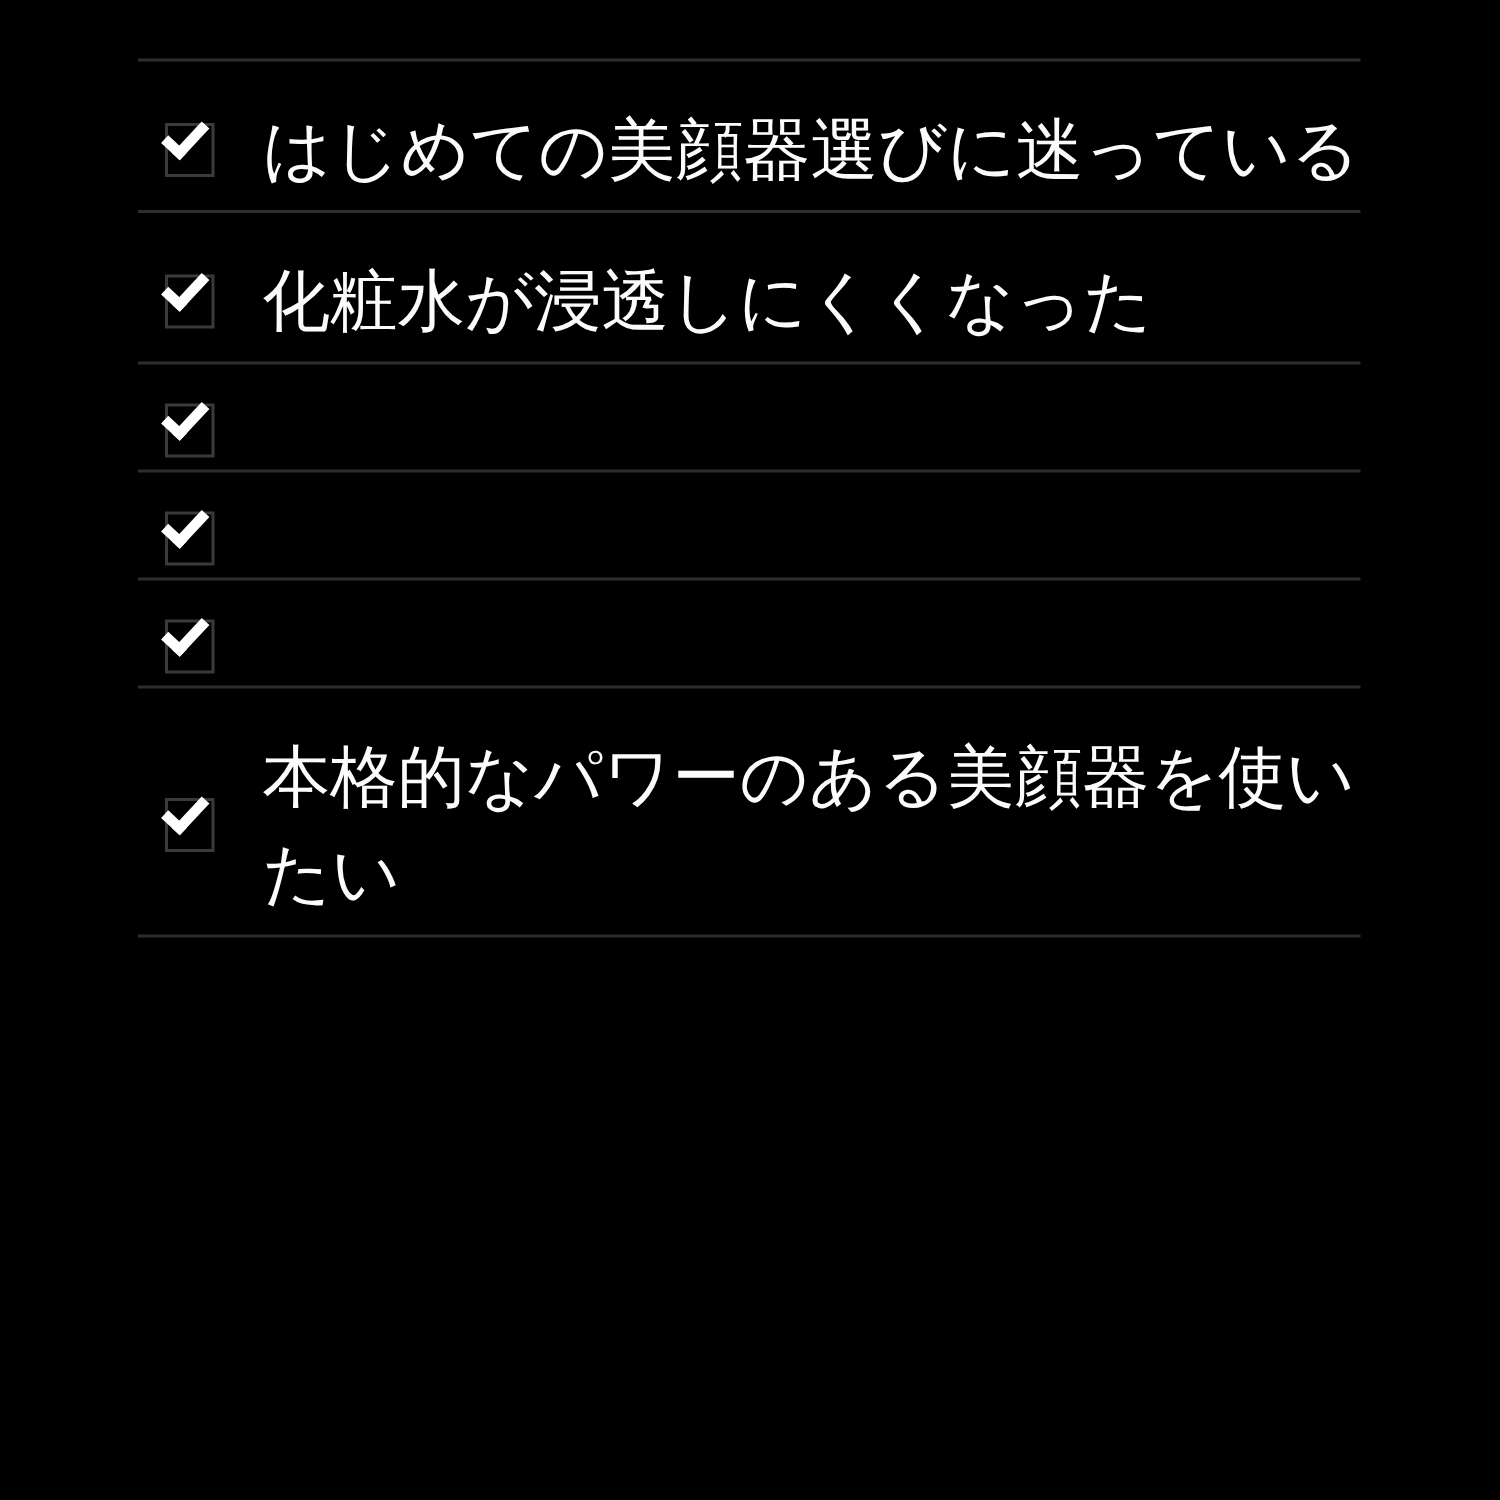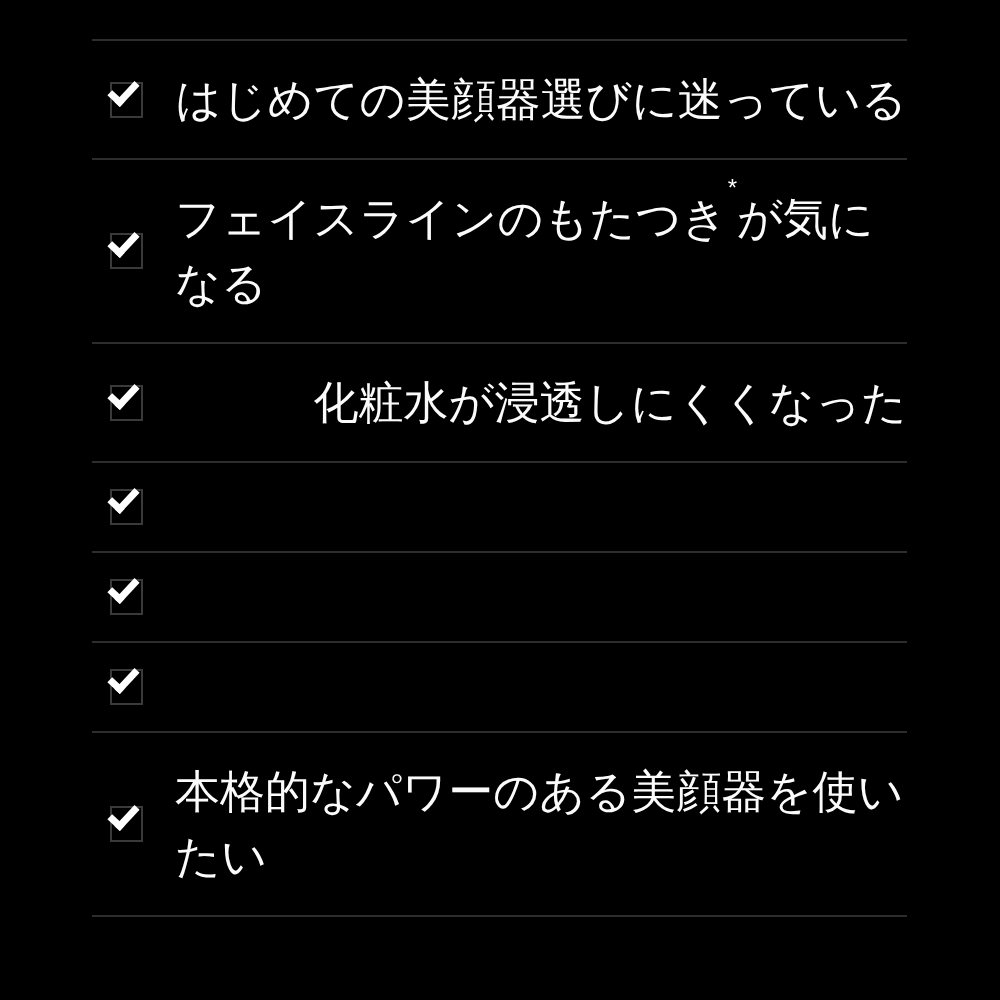--- a/index.html
+++ b/index.html
@@ -20,23 +20,22 @@
   .checklist{
     list-style:none;
     margin:39px 0 0 92px;
     padding:0;
     width:815px;
     border-top:2px solid var(--divider);
   }
   .row{
     display:flex;
     align-items:center;
-    padding:26px 0 26px 18px;
+    padding:26px 0 8px 18px;
     border-bottom:2px solid var(--divider);
-    justify-content:space-between;
   }
   .checkbox{
     flex:none;
     width:33px;
     height:36px;
     border:2px solid var(--checkbox-border);
     background:transparent;
     position:relative;
     margin-right:32px;
     cursor:pointer;
@@ -70,26 +69,20 @@
 
 <ul class="checklist">
 
   <li class="row">
     <span class="checkbox">
         <span class="checkmark"></span>
       </span>
     <span class="label"><span>はじめての美顔器選びに迷っている</span><sup></sup><span></span></span>
   </li>
 
-  <li class="row">
-    <span class="checkbox">
-        <span class="checkmark"></span>
-      </span>
-    <span class="label"><span>フェイスラインのもたつき</span><sup>*</sup><span>が気になる</span></span>
-  </li>
 
   <li class="row">
     <span class="checkbox">
         <span class="checkmark"></span>
       </span>
     <span class="label"><span>化粧水が浸透しにくくなった</span><sup></sup><span></span></span>
   </li>
 
   <li class="row">
     <span class="checkbox">

